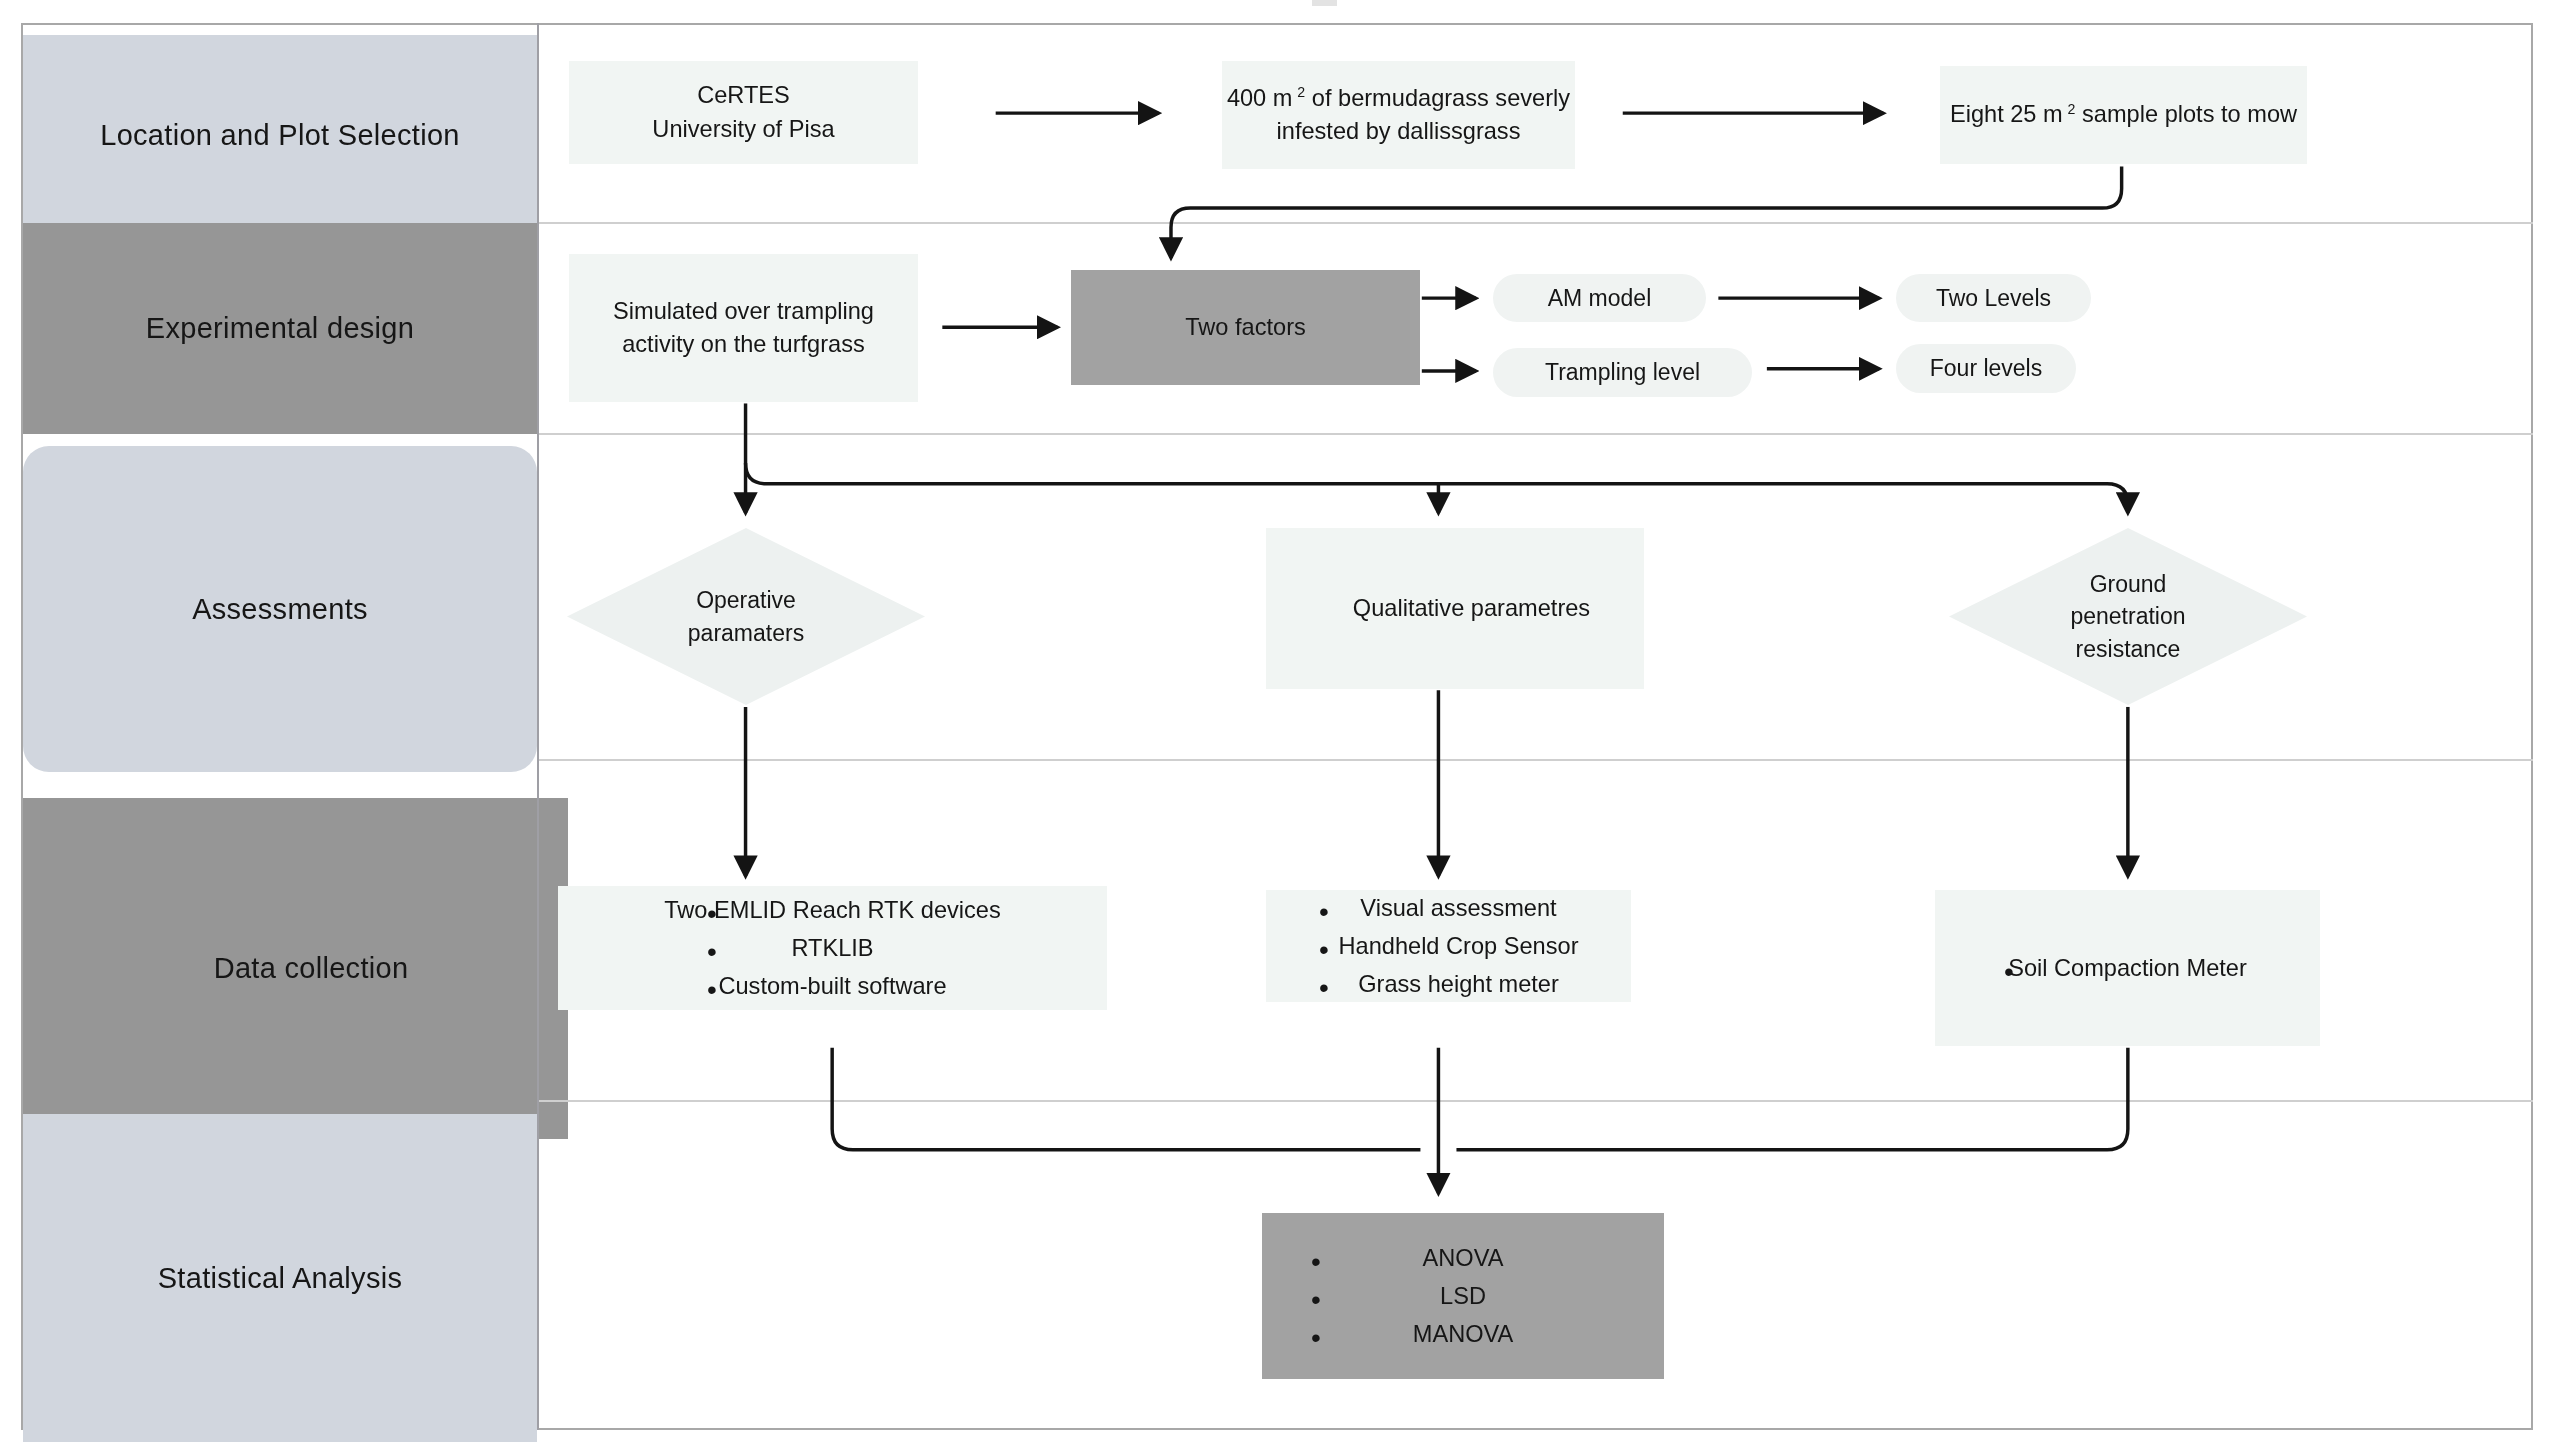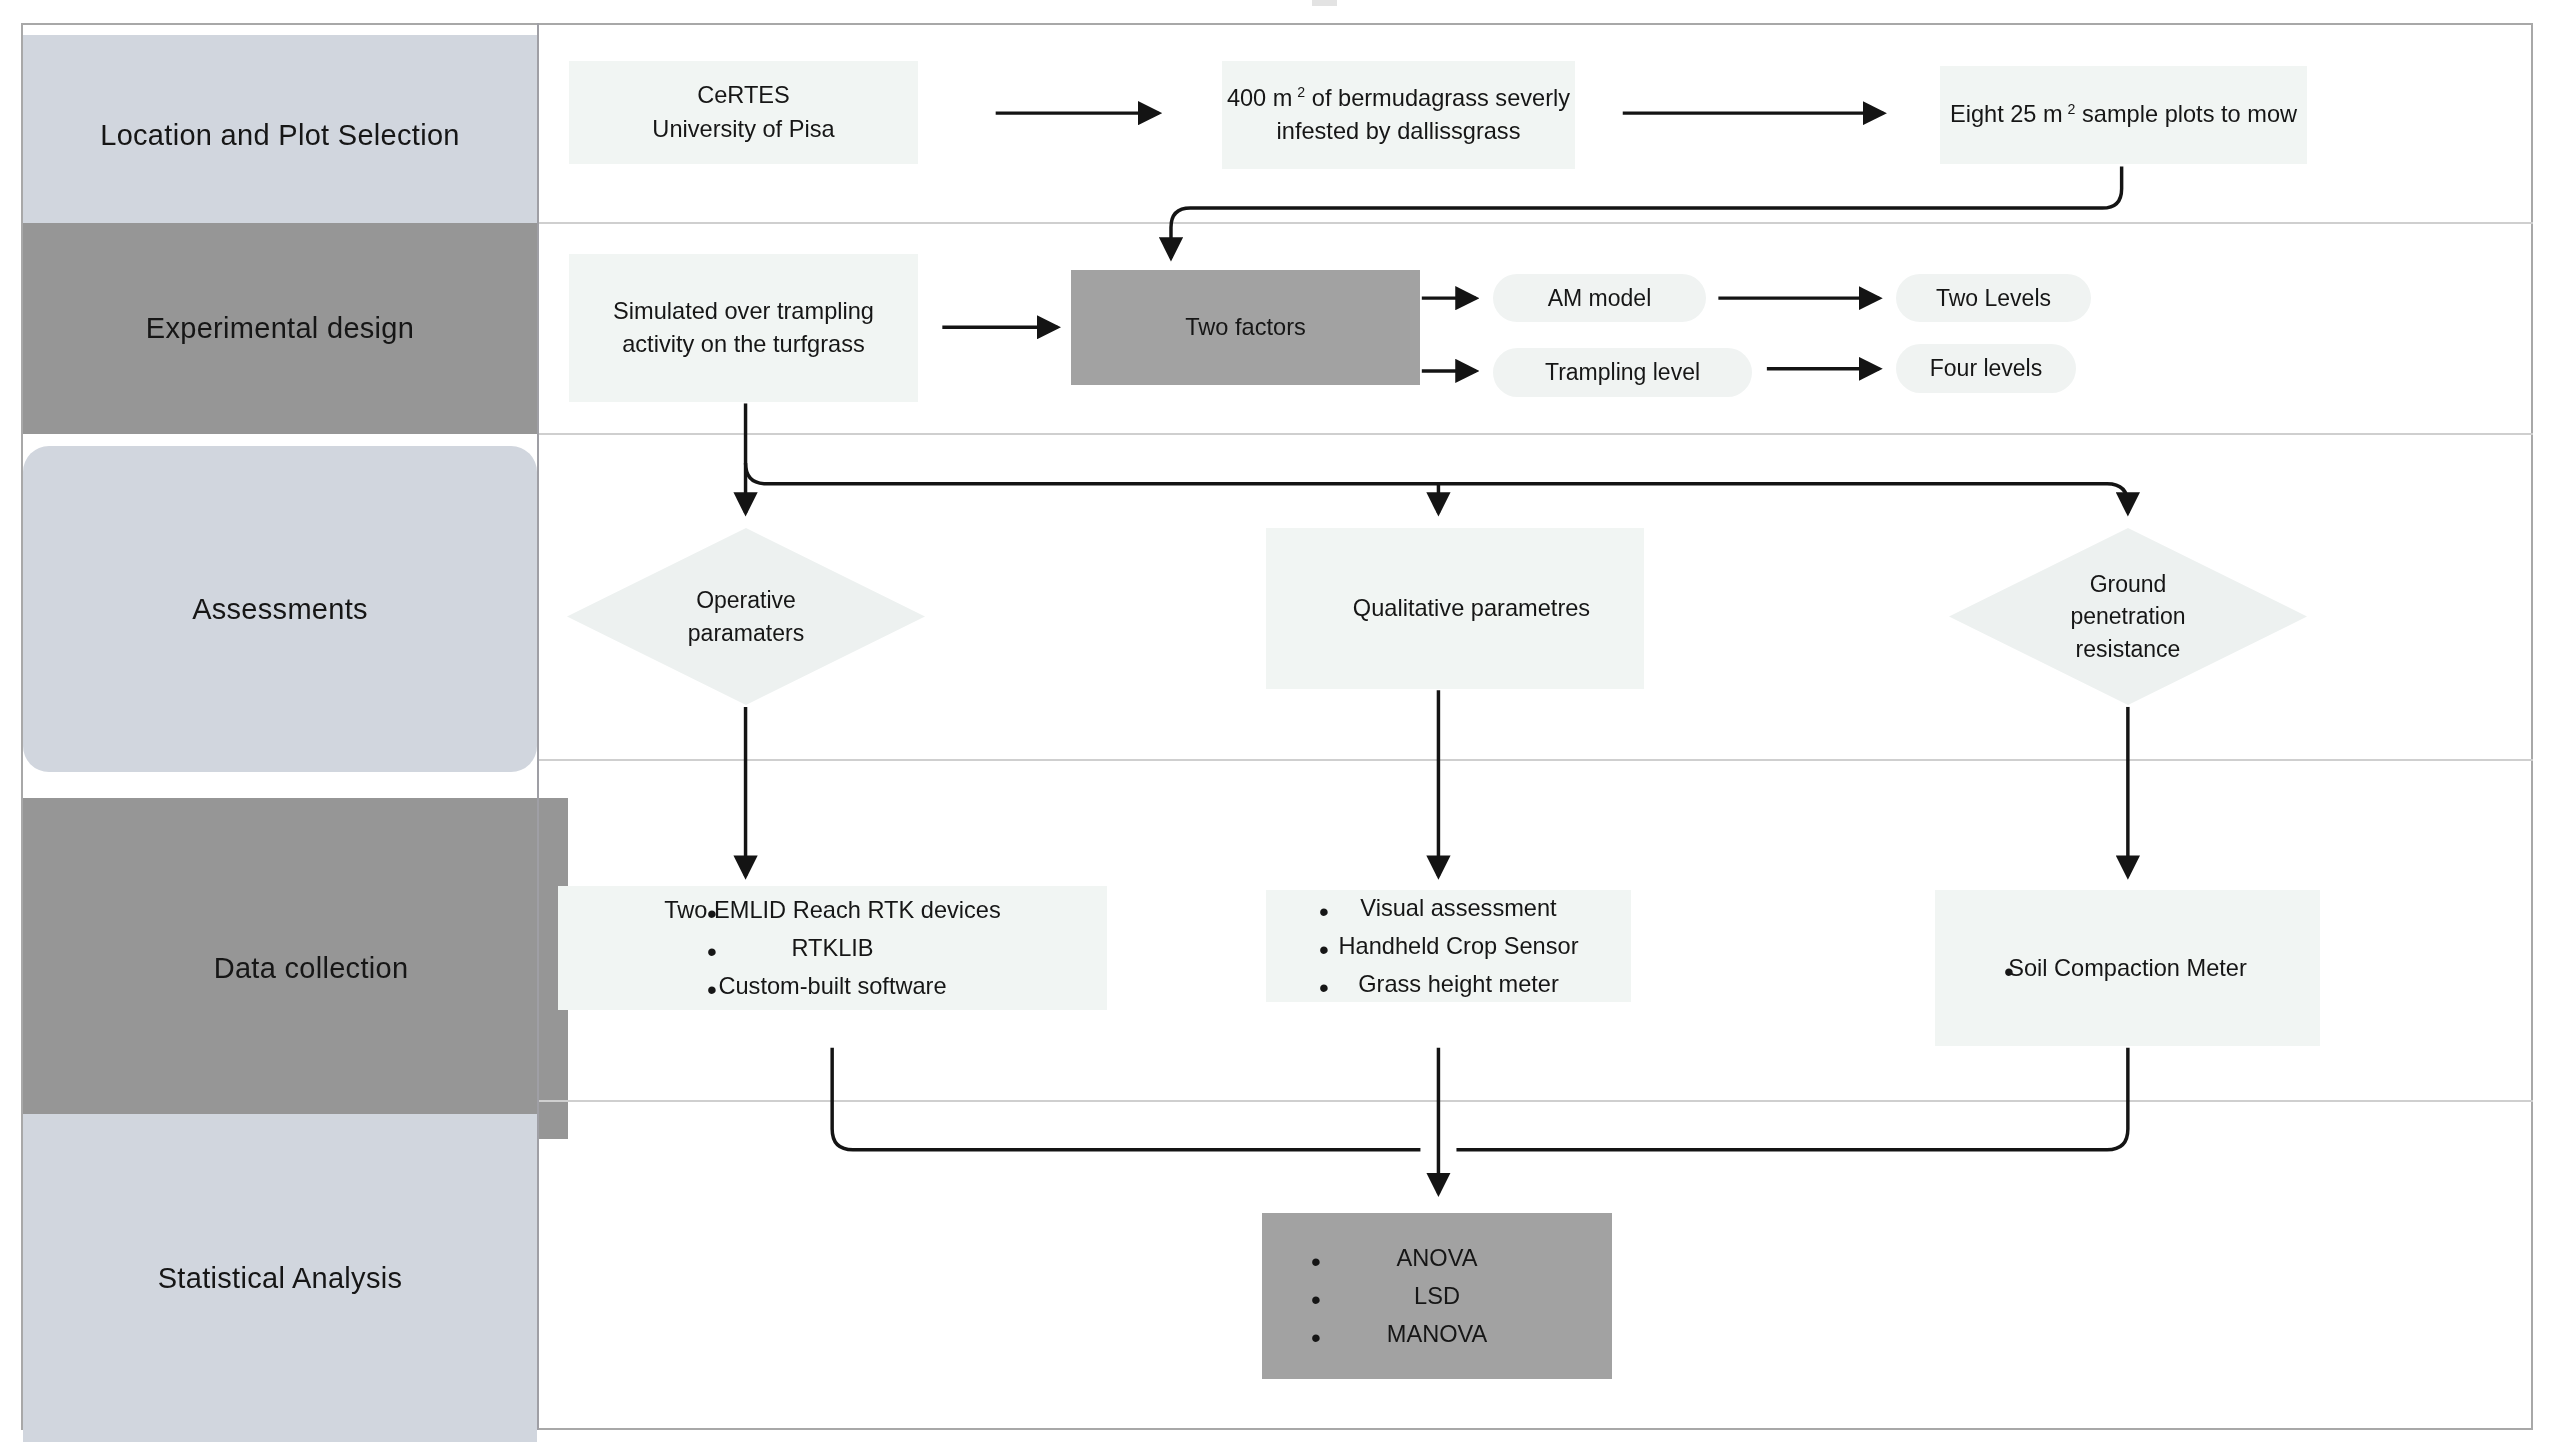--- a/index.html
+++ b/index.html
@@ -153,21 +153,21 @@
         <li>Grass height meter</li>
       </ul>
   </div>
 
   <div class="node" style="left:1935px; top:890px; width:385px; height:156px;">
     <ul class="blist b-mid">
         <li>Soil Compaction Meter</li>
       </ul>
   </div>
 
-  <div class="node graybox" style="left:1262px; top:1213px; width:350px; height:166px;justify-content:flex-end;">
+  <div class="node graybox" style="left:1262px; top:1213px; width:402px; height:166px;justify-content:flex-end;">
     <ul class="blist b-anova">
         <li>ANOVA</li>
         <li>LSD</li>
         <li>MANOVA</li>
       </ul>
   </div>
 
 </div>
 
 

